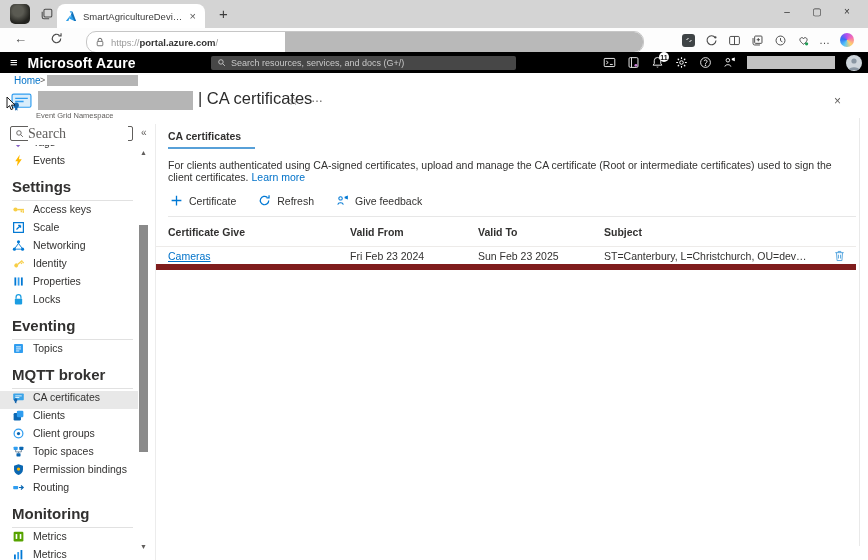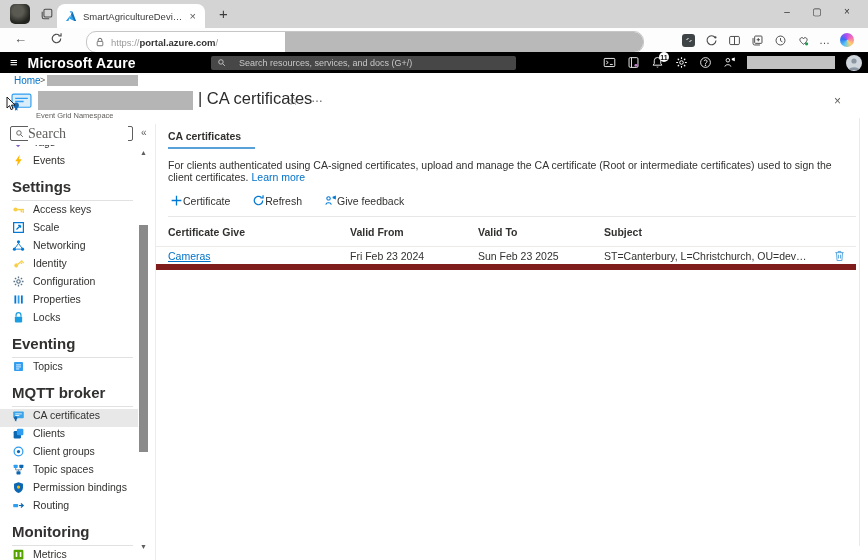--- a/index.html
+++ b/index.html
@@ -43,21 +43,21 @@
   .copilot-logo { width:14px; height:14px; border-radius:50%;
     background:conic-gradient(from 210deg,#57c7f7,#2f6ff5,#b14ff0,#f76fb1,#ffd16b,#57c7f7); }
   .more-dots { font-size:11px; color:#4a4a4a; letter-spacing:1px; }
 
   
   .azurebar { position:absolute; top:52px; left:0; width:868px; height:21px; background:#000; display:flex; align-items:center; }
   .hamburger { color:#fff; font-size:13px; margin:0 10px 0 10px; }
   .brand { color:#fff; font-weight:bold; font-size:14px; letter-spacing:.2px; }
   .az-search {
     position:absolute; left:211px; top:3.5px; width:305px; height:14px;
-    background:#474747; border-radius:2px; display:flex; align-items:center; padding:0 6px; gap:13px;
+    background:#474747; border-radius:2px; display:flex; align-items:center; padding:0 6px; gap:5px;
   }
   .az-search input { background:transparent; border:none; outline:none; color:#d5d5d5; font-size:9px; width:100%; font-family:inherit; }
   .az-search input::placeholder { color:#c8c8c8; opacity:1; }
   .az-right { position:absolute; right:6px; top:0; height:21px; display:flex; align-items:center; gap:11px; }
   .az-ic { width:13px; height:13px; color:#fff; position:relative; }
   .badge {
     position:absolute; top:-4px; right:-5px; min-width:10px; height:10px; border-radius:5px;
     background:#fff; color:#111; font-size:7px; font-weight:bold; display:flex; align-items:center; justify-content:center; padding:0 1px;
   }
   .az-redact { width:88px; height:13px; background:#c2c2c2; }
@@ -95,21 +95,21 @@
   .nav-item .nicon { width:13px; height:13px; flex:0 0 13px; }
   .nav-item .nlabel { font-size:10.5px; color:#323130; white-space:nowrap; }
   .nav-section { margin:6px 0 2px 12px; width:121px; padding-bottom:5px; border-bottom:1px solid #e1e1e1; font-weight:bold; font-size:15px; color:#323130; }
 
   
   .main { position:absolute; left:156px; top:124px; right:0; bottom:0; background:#fff; }
   .mtab { display:inline-block; margin:6px 0 0 12px; padding:0 14px 5px 0; font-weight:bold; font-size:10.5px; color:#323130; border-bottom:2px solid #57a0d8; }
   .desc { margin:10px 12px 0 12px; font-size:10.5px; color:#323130; }
   .desc a { color:#0072c9; text-decoration:none; }
   .toolbar { display:flex; align-items:center; gap:22px; margin:11px 0 0 14px; }
-  .tbtn { display:flex; align-items:center; font-size:10.5px; color:#323130; }
+  .tbtn { display:flex; align-items:center; gap:6px; font-size:10.5px; color:#323130; }
   .tbtn .ti { width:13px; height:13px; }
   .tb-divider { margin:9px 0 0 12px; width:688px; border-bottom:1px solid #e7e7e7; }
 
   .trow { display:grid; grid-template-columns:182px 128px 126px auto 24px; align-items:center; padding-left:12px; padding-right:10px; width:700px; }
   .thead { height:30px; font-weight:bold; border-bottom:1px solid #edebe9; }
   .tbody-row { height:23px; border-bottom:6px solid #7f1d1d; }
   .cell-link { color:#0072c9; }
   .cell-subject { white-space:nowrap; overflow:hidden; text-overflow:ellipsis; padding-right:8px; }
   .trash { width:13px; height:13px; justify-self:end; }
 
@@ -361,31 +361,20 @@
               <rect x="10.2" y="8.9" width="1.5" height="2.2" fill="#f7ce46"></rect>
               <rect x="12.4" y="8.9" width="1.5" height="2.8" fill="#f7ce46"></rect>
             </g>
           </svg>
         </span>
       <span class="nlabel">Identity</span>
     </div>
     <div class="nav-item">
       <span class="nicon">
           <svg width="13" height="13" viewBox="0 0 16 16">
-            <circle cx="8" cy="8" r="2.1" fill="none" stroke="#5a758c" stroke-width="1.4"></circle>
-            <g stroke="#5a758c" stroke-width="1.6">
-              <path d="M8 1.8v2.1M8 12.1v2.1M1.8 8h2.1M12.1 8h2.1M3.6 3.6l1.5 1.5M10.9 10.9l1.5 1.5M12.4 3.6l-1.5 1.5M5.1 10.9l-1.5 1.5"></path>
-            </g>
-          </svg>
-        </span>
-      <span class="nlabel">Configuration</span>
-    </div>
-    <div class="nav-item">
-      <span class="nicon">
-          <svg width="13" height="13" viewBox="0 0 16 16">
             <rect x="3" y="3" width="2.2" height="10" fill="#0078d4"></rect>
             <rect x="7" y="3" width="2.2" height="10" fill="#2f9df0"></rect>
             <rect x="11" y="3" width="2.2" height="10" fill="#0078d4"></rect>
           </svg>
         </span>
       <span class="nlabel">Properties</span>
     </div>
     <div class="nav-item">
       <span class="nicon">
           <svg width="13" height="13" viewBox="0 0 16 16">

